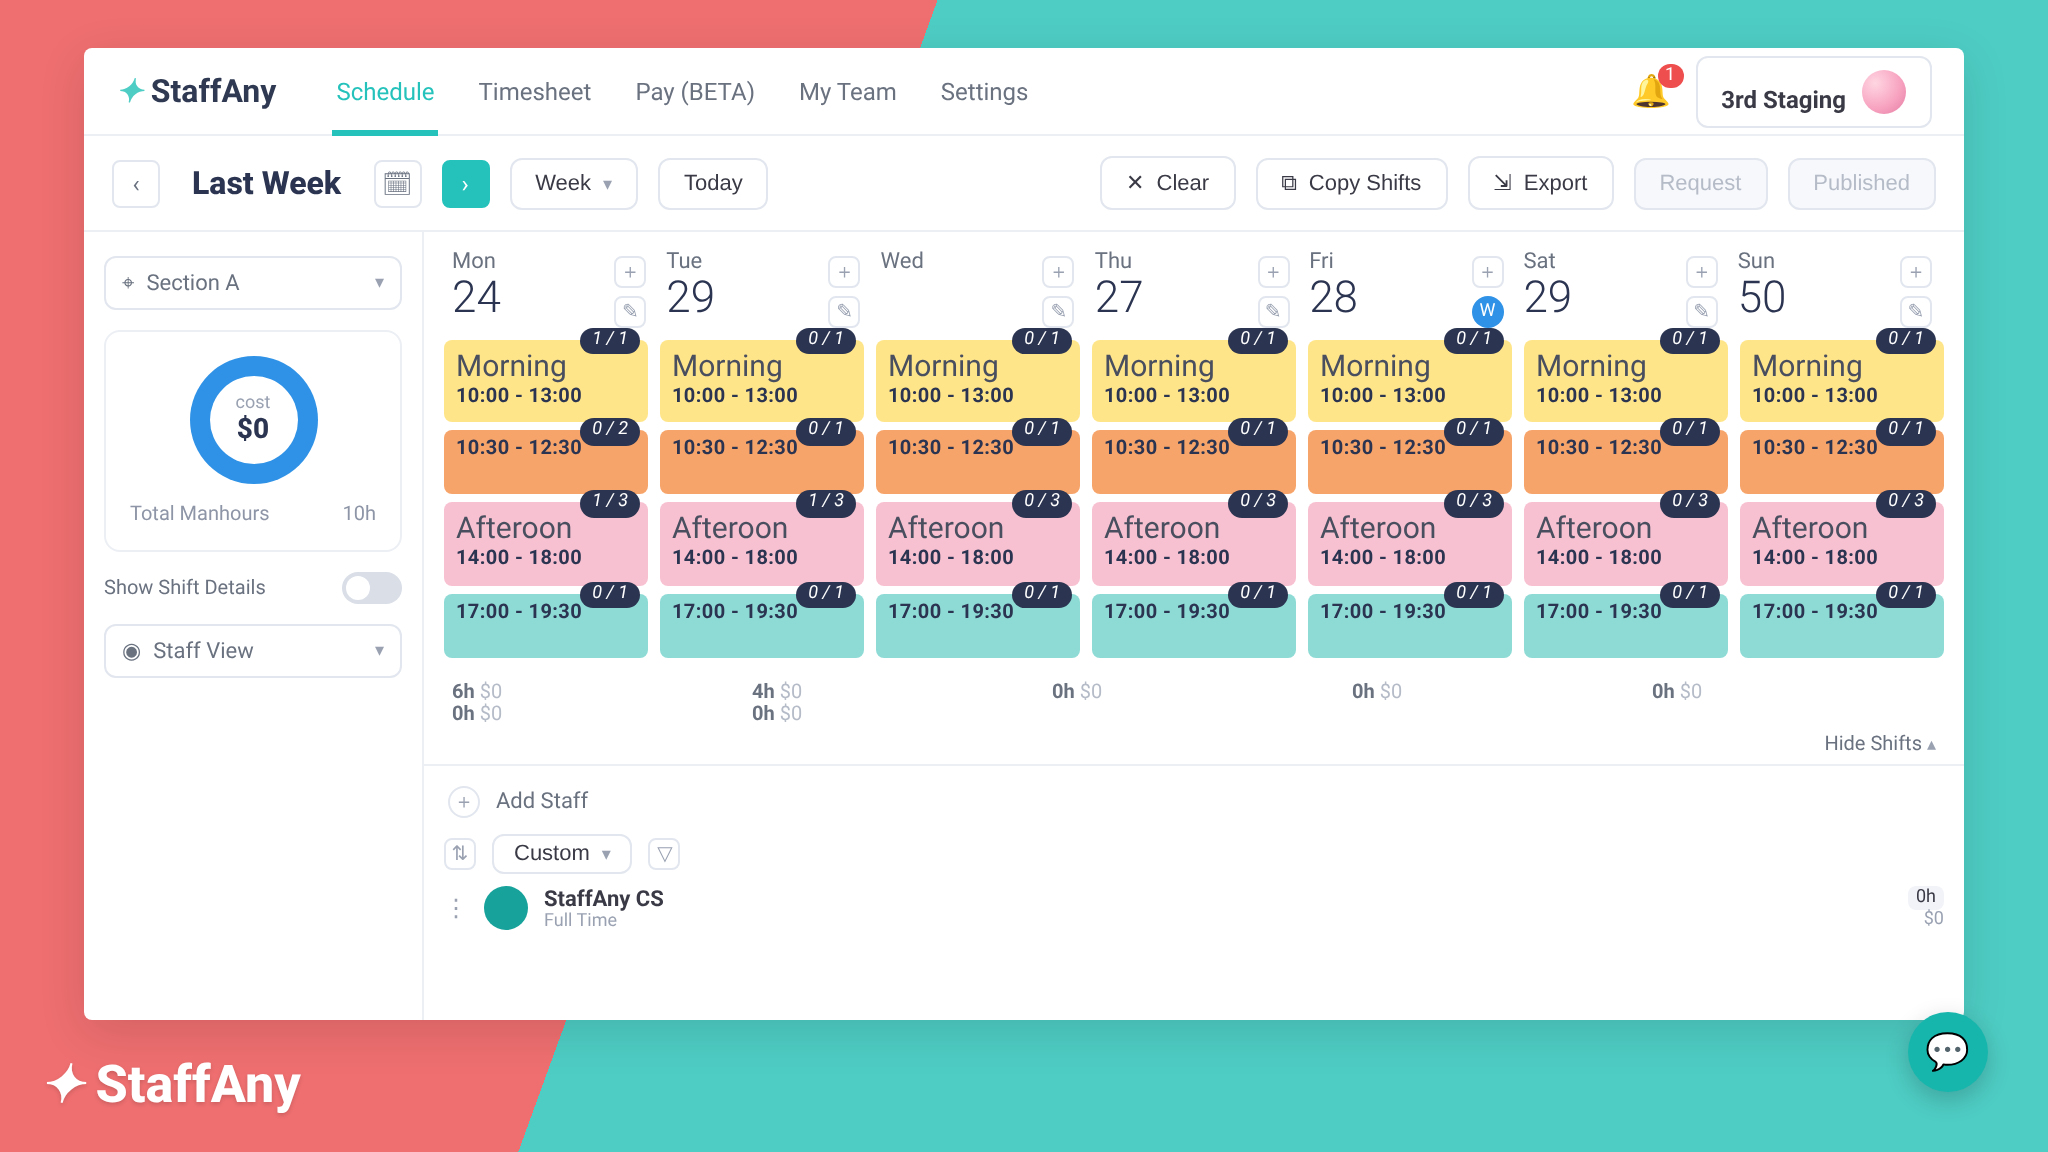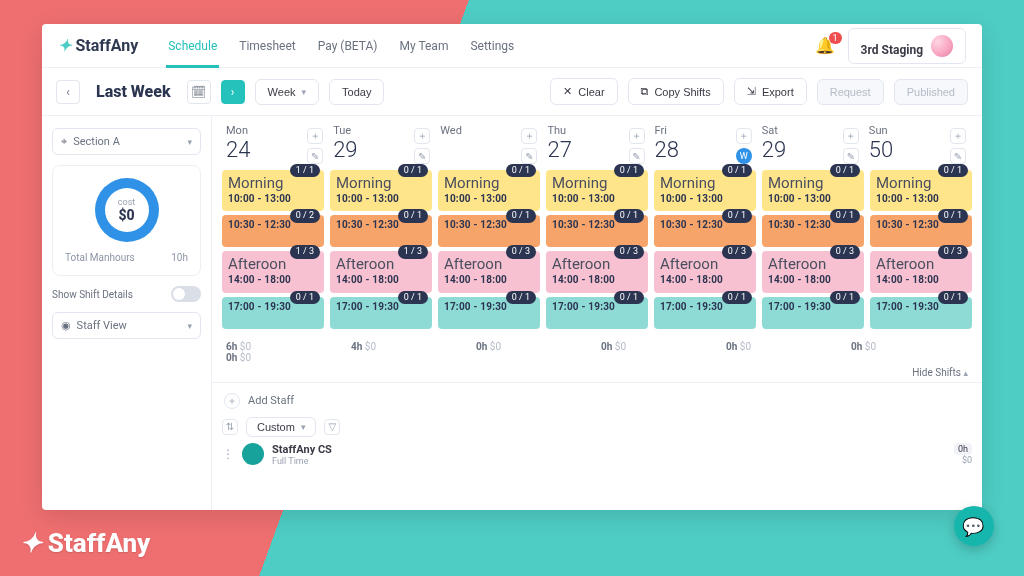--- a/index.html
+++ b/index.html
@@ -123,31 +123,31 @@
 
   .shift-rows { display:flex; flex-direction:column; gap:4px; padding:4px 10px; }
   .shift-row { display:grid; grid-template-columns: repeat(7,1fr); gap:6px; }
   .shift-cell {
     border-radius:4px; padding:4px 6px 6px; position:relative;
     font-size:10px; line-height:1.25; min-height:32px;
   }
   .shift-cell .badge {
     position:absolute; right:4px; top:-6px;
     background:#2b3450; color:#fff; font-size:9px;
-    padding:1px 6px; border-radius:10px;
+    padding:1px 6px; border-radius:10px;font-style:italic;
   }
   .shift-cell .label { font-size:15px; color:#4a4f5f; }
   .shift-cell .time  { font-weight:700; color:#2b3450; letter-spacing:.2px; }
   .c-yellow { background:#ffe58a; }
   .c-orange { background:#f7a46a; }
   .c-pink   { background:#f8c1d1; }
   .c-teal   { background:#8edbd6; }
 
   .summary-row {
-    display:grid; grid-template-columns:repeat(6,1fr);
+    display:grid; grid-template-columns:repeat(5,1fr);
     padding:8px 10px 4px; font-size:10px; color:#6a7280;
   }
   .summary-row .cell { padding-left:4px; }
 
   .hide-shifts {
     text-align:right; font-size:10px; color:#6a7280; padding:0 14px 4px;
   }
 
   
   .staff-area { border-top:1px solid #eceff4; padding:6px 10px 0; }

